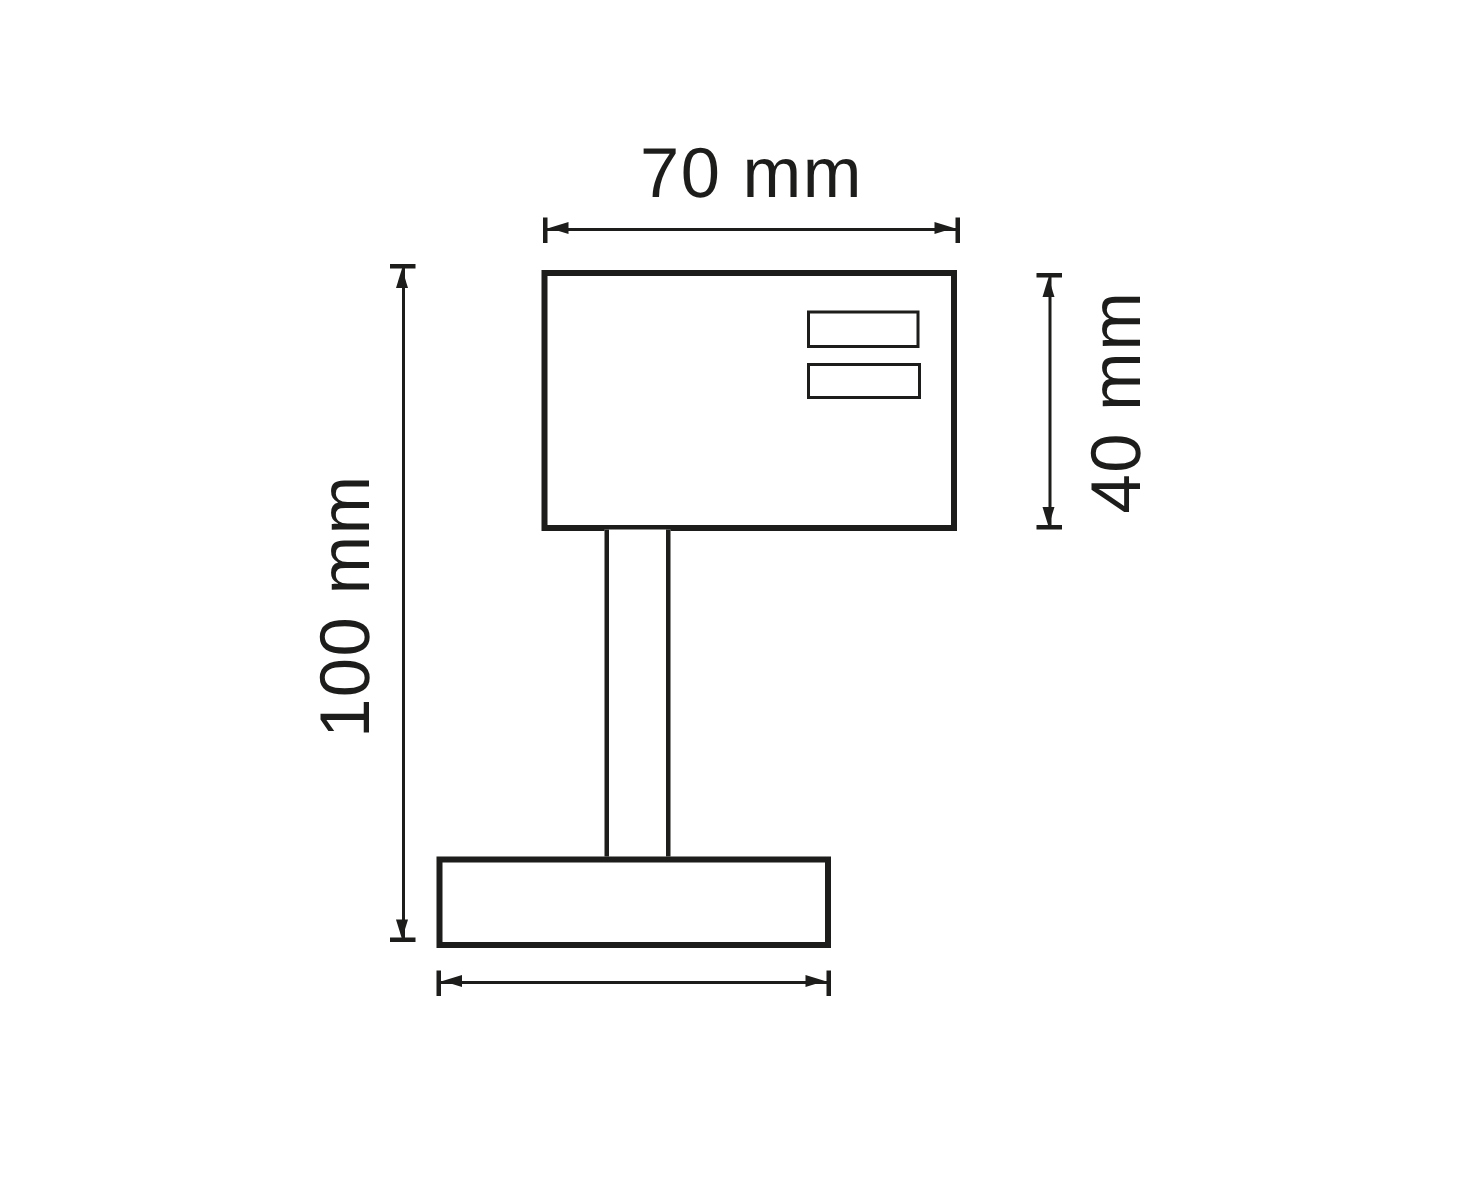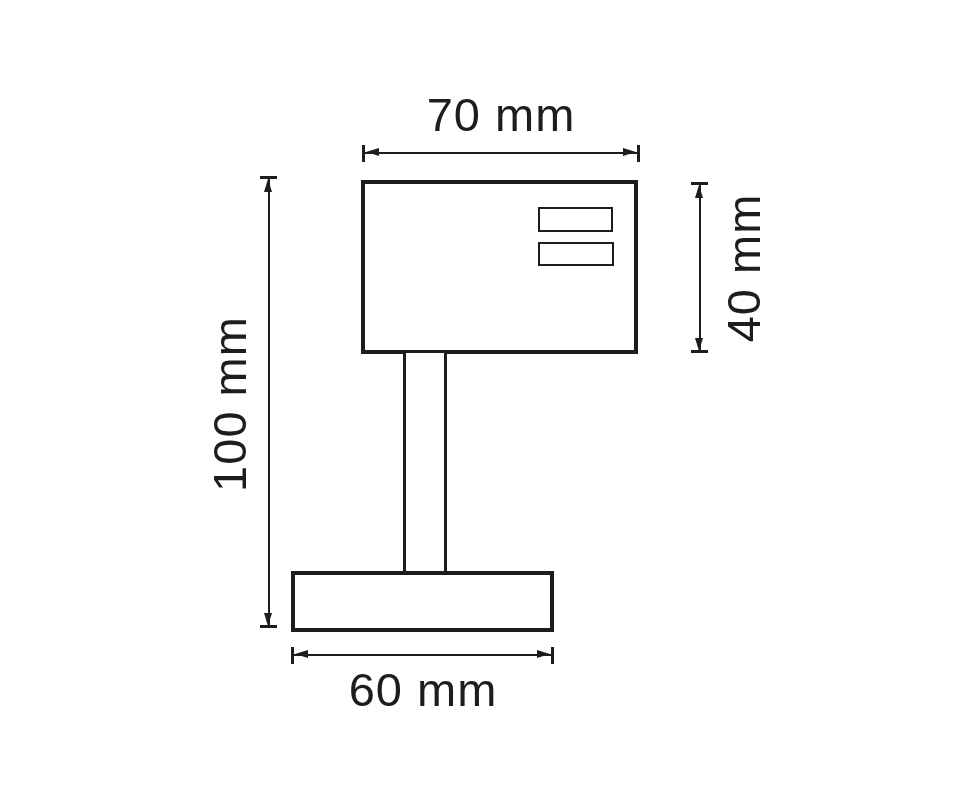--- a/index.html
+++ b/index.html
@@ -52,15 +52,14 @@
   <div class="tick-h" style="left:260px;top:625px;"></div>
   <div class="arr arr-up" style="left:264px;top:179px;"></div>
   <div class="arr arr-down" style="left:264px;top:613px;"></div>
   <div class="dim-label rot" style="left:80px;top:378px;width:300px;height:52px;">100 mm</div>
 
   <div class="line" style="left:293px;top:654px;width:259px;height:2px;"></div>
   <div class="tick-v" style="left:291px;top:647px;"></div>
   <div class="tick-v" style="left:551px;top:647px;"></div>
   <div class="arr arr-left" style="left:295px;top:650px;"></div>
   <div class="arr arr-right" style="left:537px;top:650px;"></div>
-  <div class="dim-label" style="left:313px;top:664px;width:220px;height:52px;">60 mm</div>
 
 </div>
 
 </body></html>

